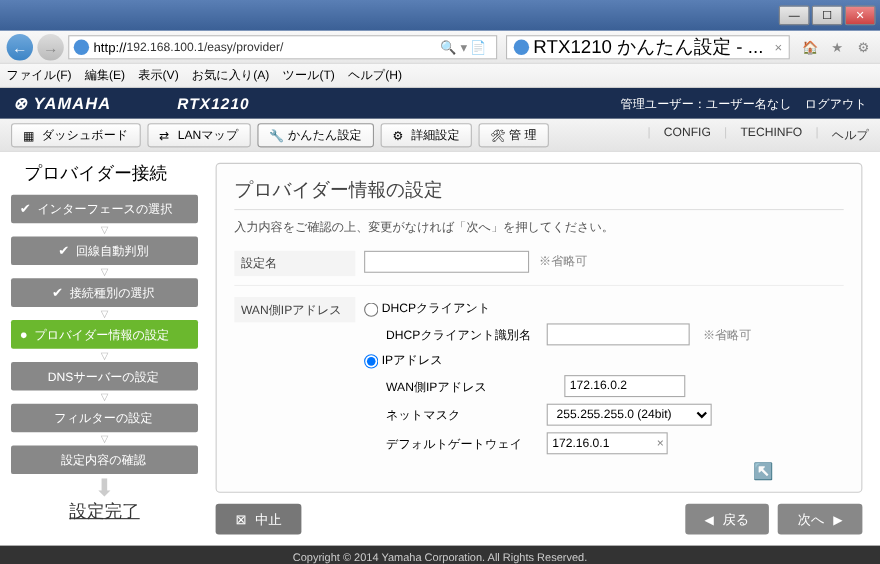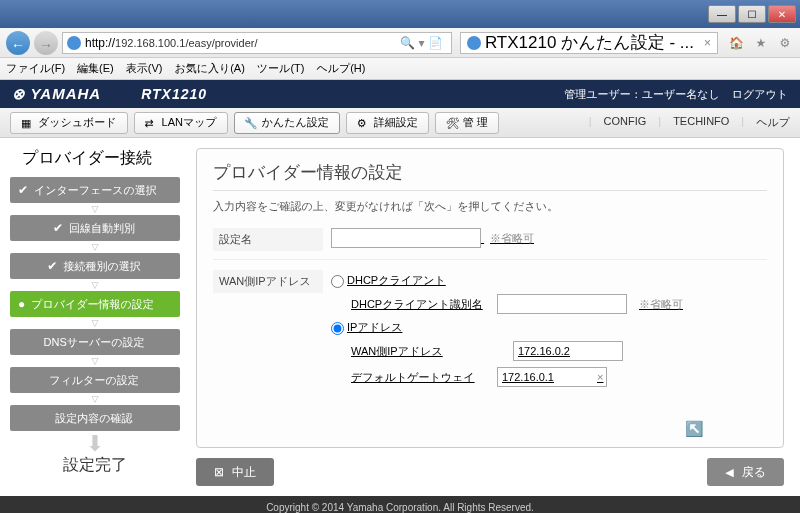--- a/index.html
+++ b/index.html
@@ -24,21 +24,21 @@
   .tab-text { font-size: 17px; }
   .nav-icons { display: flex; gap: 6px; margin-left: 6px; }
   .nav-icon { width: 18px; height: 18px; display: flex; align-items: center; justify-content: center; color: #888; }
   
   .menubar { height: 22px; background: linear-gradient(#f8f8f8, #eee); display: flex; align-items: center; padding: 0 6px; gap: 12px; font-size: 11px; border-bottom: 1px solid #ccc; }
   .menubar span { cursor: pointer; }
   
   
   .yheader { height: 28px; background: #1a2d50; display: flex; align-items: center; padding: 0 12px; color: #fff; }
   .ylogo { font-weight: bold; font-size: 15px; font-style: italic; letter-spacing: 1px; }
-  .ymodel { font-weight: bold; font-size: 14px; font-style: italic; margin-left: 40px; letter-spacing: 1px; }
+  .ymodel { font-weight: bold; font-size: 14px; font-style: italic; margin-left: 60px; letter-spacing: 1px; }
   .yheader-right { margin-left: auto; font-size: 11px; display: flex; gap: 12px; }
   .yheader-right a { color: #fff; cursor: pointer; }
   
   
   .toolbar { height: 30px; background: linear-gradient(#f4f4f4, #e4e4e4); display: flex; align-items: center; padding: 0 10px; border-bottom: 1px solid #ccc; }
   .tool-btn { height: 22px; background: linear-gradient(#fff, #eee); border: 1px solid #bbb; border-radius: 3px; padding: 0 10px; display: flex; align-items: center; gap: 5px; margin-right: 6px; font-size: 11px; cursor: pointer; }
   .tool-btn.active { background: linear-gradient(#fff, #f4f4f4); border-color: #999; }
   .tool-icon { width: 12px; height: 12px; display: inline-block; }
   .toolbar-right { margin-left: auto; display: flex; gap: 12px; font-size: 11px; }
   .toolbar-right a { color: #333; cursor: pointer; }
@@ -46,30 +46,30 @@
   
   .main { display: flex; height: 358px; background: #fff; }
   .sidebar { width: 190px; padding: 8px 10px; }
   .sb-title { font-size: 16px; color: #000000; padding: 2px 0 8px 12px; }
   .sb-step { height: 26px; background: #888; color: #fff; display: flex; align-items: center; padding: 0 10px 0 8px; font-size: 11px; margin-bottom: 2px; border-radius: 2px; cursor: pointer; }
   .sb-step.active { background: #6bb82e; }
   .sb-step .chk { margin-right: 6px; font-size: 12px; }
   .sb-step.centered { justify-content: center; }
   .sb-arrow { text-align: center; color: #bbb; font-size: 9px; line-height: 8px; margin-bottom: 2px; }
   .sb-arrow.big { font-size: 22px; line-height: 18px; color: #ccc; margin-top: 4px; }
-  .sb-complete { text-align: center; font-size: 16px; color: #333; margin-top: 2px; }
+  .sb-complete { text-align: center; font-size: 16px; color: #333; margin-top: 2px; text-decoration: underline; }
   
   .content { flex: 1; padding: 10px 16px 10px 6px; display: flex; flex-direction: column; }
   .panel { border: 1px solid #ccc; border-radius: 4px; padding: 12px 16px; flex: 1; background: #fdfdfd; }
   .panel h2 { font-size: 17px; color: #444; font-weight: normal; border-bottom: 1px solid #e0e0e0; padding-bottom: 6px; margin-bottom: 8px; }
   .panel .note { font-size: 11px; color: #555; margin-bottom: 10px; }
   .form-row { display: flex; align-items: flex-start; font-size: 11px; padding: 4px 0; }
   .form-row.bordered { border-bottom: 1px solid #eee; padding-bottom: 8px; margin-bottom: 6px; }
   .form-label { width: 110px; color: #444; padding-top: 3px; background: #f4f4f4; padding: 4px 6px; margin-right: 8px; }
-  .form-body { flex: 1; text-decoration: underline; }
+  .form-body { flex: 1; }
   .text-input { height: 20px; border: 1px solid #aaa; padding: 0 4px; font-size: 11px; background: #fff; }
   .hint { color: #888; font-size: 11px; margin-left: 6px; }
   .radio-row { display: flex; align-items: flex-end; padding: 3px 0; gap: 3px; }
   .sub-row { display: flex; align-items: center; padding: 3px 0 3px 20px; gap: 6px; }
   .sub-label { width: 140px; }
   select.text-input { width: 150px; }
   
   .btn-row { display: flex; gap: 8px; margin-top: 10px; align-items: center; }
   .btn { height: 28px; padding: 0 18px; background: #888; color: #fff; border: none; border-radius: 3px; display: flex; align-items: center; gap: 8px; font-size: 12px; cursor: pointer; }
   .btn .arrow { font-size: 11px; }
@@ -225,40 +225,48 @@
               <input class="text-input" style="width: 130px;" value="">
               <span class="hint">※省略可</span>
             </div>
             <div class="radio-row">
               <input type="radio" name="wan" checked="" style="">
               <span>IPアドレス</span>
             </div>
             <div class="sub-row">
               <span class="sub-label">WAN側IPアドレス</span>
               <input class="text-input" style="width: 110px; margin-left: 16px;" value="172.16.0.2">
+            </div>
+            <div class="sub-row">
+              <span class="sub-label">ネットマスク</span>
+              <select class="text-input"><option>255.255.255.0 (24bit)</option></select>
             </div>
             <div class="sub-row">
               <span class="sub-label">デフォルトゲートウェイ</span>
               <input class="text-input" style="width: 110px;" value="172.16.0.1">
               <span style="margin-left:-16px;color:#888;cursor:pointer">×</span>
             </div>
           </div>
         </div>
       </div>
 
       <div class="btn-row">
         <button class="btn dark">
             <span>⊠</span>
             <span>中止</span>
           </button>
         <div class="spacer"></div>
         <button class="btn">
             <span class="arrow">◀</span>
             <span>戻る</span>
           </button>
+        <button class="btn">
+            <span>次へ</span>
+            <span class="arrow">▶</span>
+          </button>
       </div>
     </div>
   </div>
 
   <div class="cursor">↖️</div>
 
   <div class="footer">Copyright © 2014 Yamaha Corporation. All Rights Reserved.</div>
 
 </div>
 

